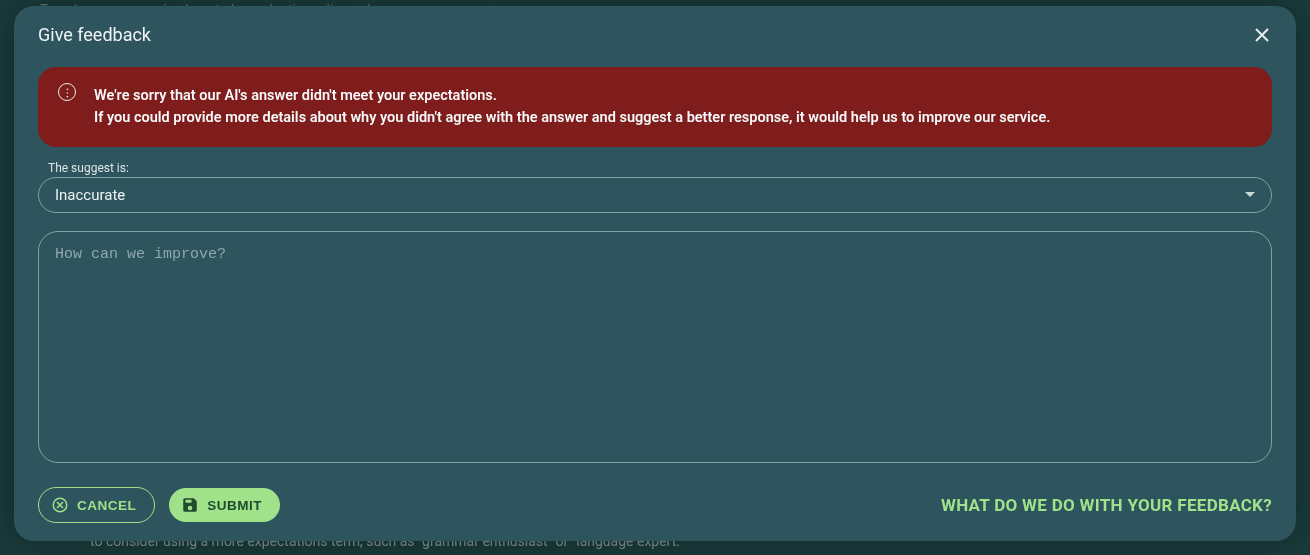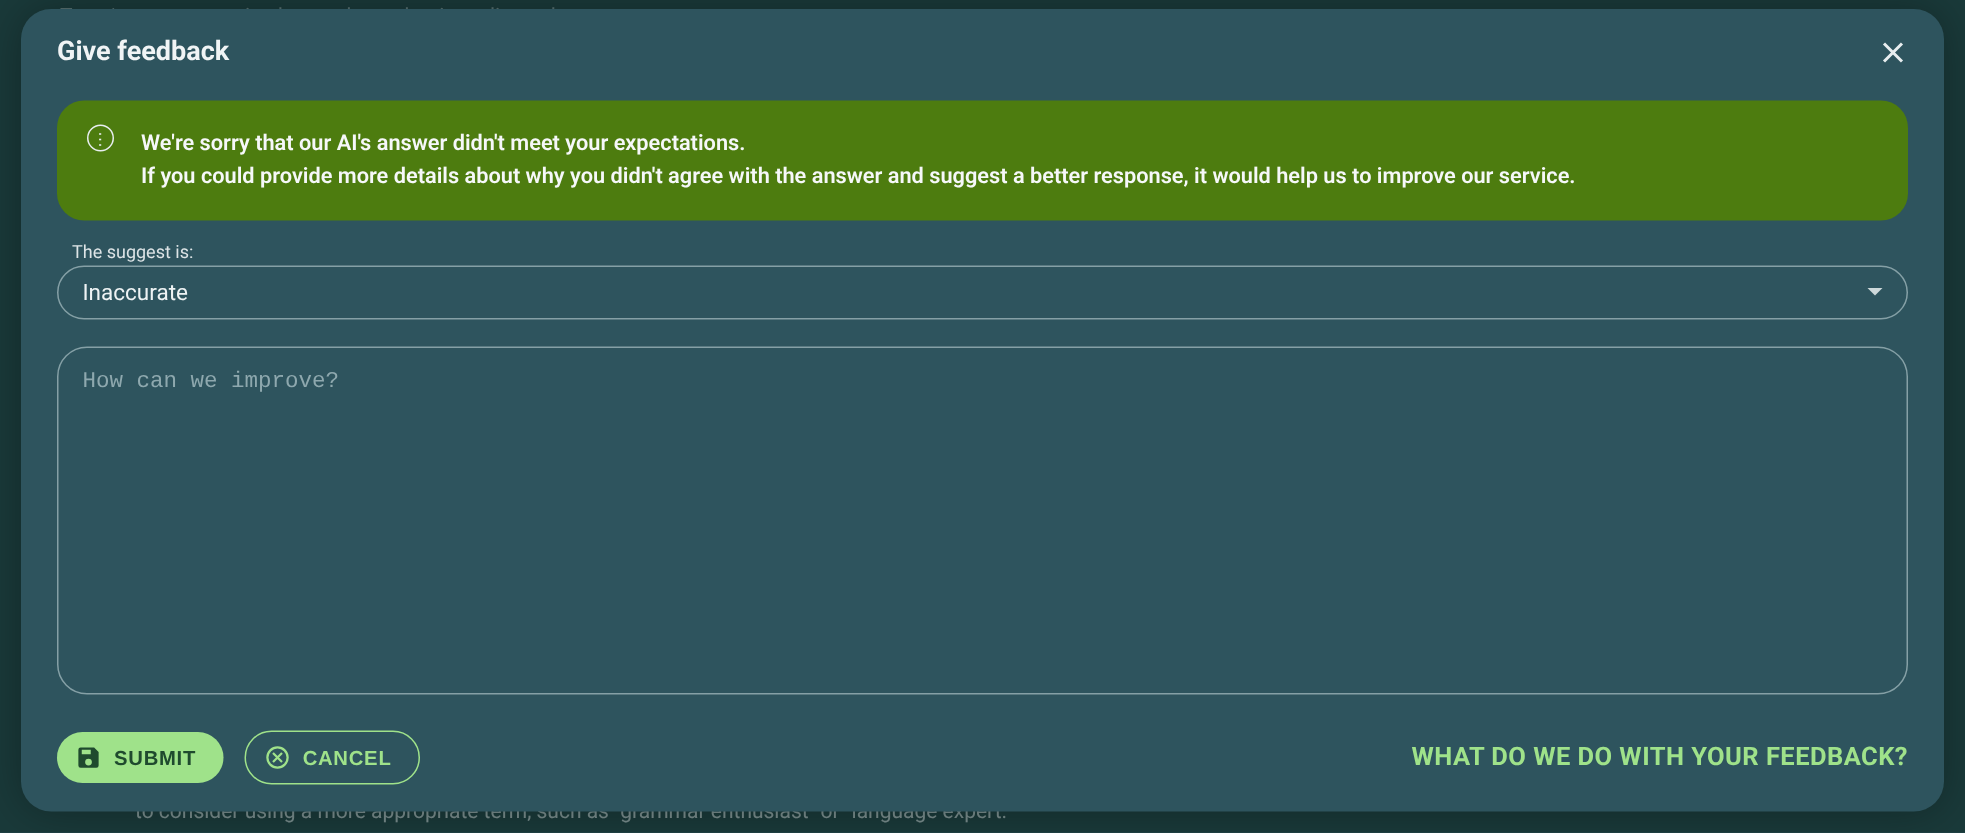--- a/index.html
+++ b/index.html
@@ -45,35 +45,35 @@
     box-shadow: 0 0 30px rgba(0,0,0,0.3);
   }
   .modal-header {
     display: flex;
     justify-content: space-between;
     align-items: center;
     margin-bottom: 22px;
   }
   .modal-title {
     font-size: 18px;
-    font-weight: 700;
+    font-weight: 400;
     color: #f0f4f5;
   }
   .close-btn {
     width: 20px;
     height: 20px;
     cursor: pointer;
     color: #e8eef0;
     display: flex;
     align-items: center;
     justify-content: center;
   }
   .close-btn svg { width: 16px; height: 16px; }
   .info-box {
-    background: #4d7c0f;
+    background: #7f1d1d;
     border-radius: 18px;
     padding: 18px 20px 18px 56px;
     position: relative;
     margin-bottom: 14px;
   }
   .info-icon {
     position: absolute;
     left: 20px;
     top: 16px;
     width: 18px;
@@ -183,21 +183,21 @@
     letter-spacing: 0.3px;
     color: #9fe28a;
     cursor: pointer;
     text-transform: uppercase;
   }
 </style>
 </head>
 <body>
 
 <div class="bg-hints">Tags   |      grammar nazi  ✕      how to be pedantic on-line  ✕      language morons  ✕</div>
-<div class="bg-bottom">to consider using a more appropriate term, such as "grammar enthusiast" or "language expert."</div>
+<div class="bg-bottom">to consider using a more expectations term, such as "grammar enthusiast" or "language expert."</div>
 
 <div class="modal">
 
   <div class="modal-header">
     <div class="modal-title">Give feedback</div>
     <div class="close-btn">
       <svg viewBox="0 0 16 16" fill="none" stroke="currentColor" stroke-width="2">
           <path d="M2 2 L14 14 M14 2 L2 14"></path>
         </svg>
     </div>
@@ -216,30 +216,30 @@
     <span class="select-value">Inaccurate</span>
     <span class="caret"></span>
   </div>
 
   <div class="textarea-wrap">
     <textarea class="improve" placeholder="How can we improve?" style=""></textarea>
   </div>
 
   <div class="footer">
     <div class="footer-left">
-      <button class="btn btn-primary">
-        <svg viewBox="0 0 24 24" fill="currentColor">
-            <path d="M17 3H5a2 2 0 0 0-2 2v14a2 2 0 0 0 2 2h14a2 2 0 0 0 2-2V7l-4-4zM12 19a3 3 0 1 1 0-6 3 3 0 0 1 0 6zM14 9H6V5h8v4z"></path>
-          </svg>
-        <span>Submit</span>
-      </button>
       <button class="btn btn-secondary">
         <svg viewBox="0 0 24 24" fill="none" stroke="currentColor" stroke-width="2">
             <circle cx="12" cy="12" r="9"></circle>
             <path d="M8 8l8 8M16 8l-8 8"></path>
           </svg>
         <span>Cancel</span>
       </button>
+      <button class="btn btn-primary">
+        <svg viewBox="0 0 24 24" fill="currentColor">
+            <path d="M17 3H5a2 2 0 0 0-2 2v14a2 2 0 0 0 2 2h14a2 2 0 0 0 2-2V7l-4-4zM12 19a3 3 0 1 1 0-6 3 3 0 0 1 0 6zM14 9H6V5h8v4z"></path>
+          </svg>
+        <span>Submit</span>
+      </button>
     </div>
     <div class="feedback-link">What do we do with your feedback?</div>
   </div>
 
 </div>
 
 </body></html>

